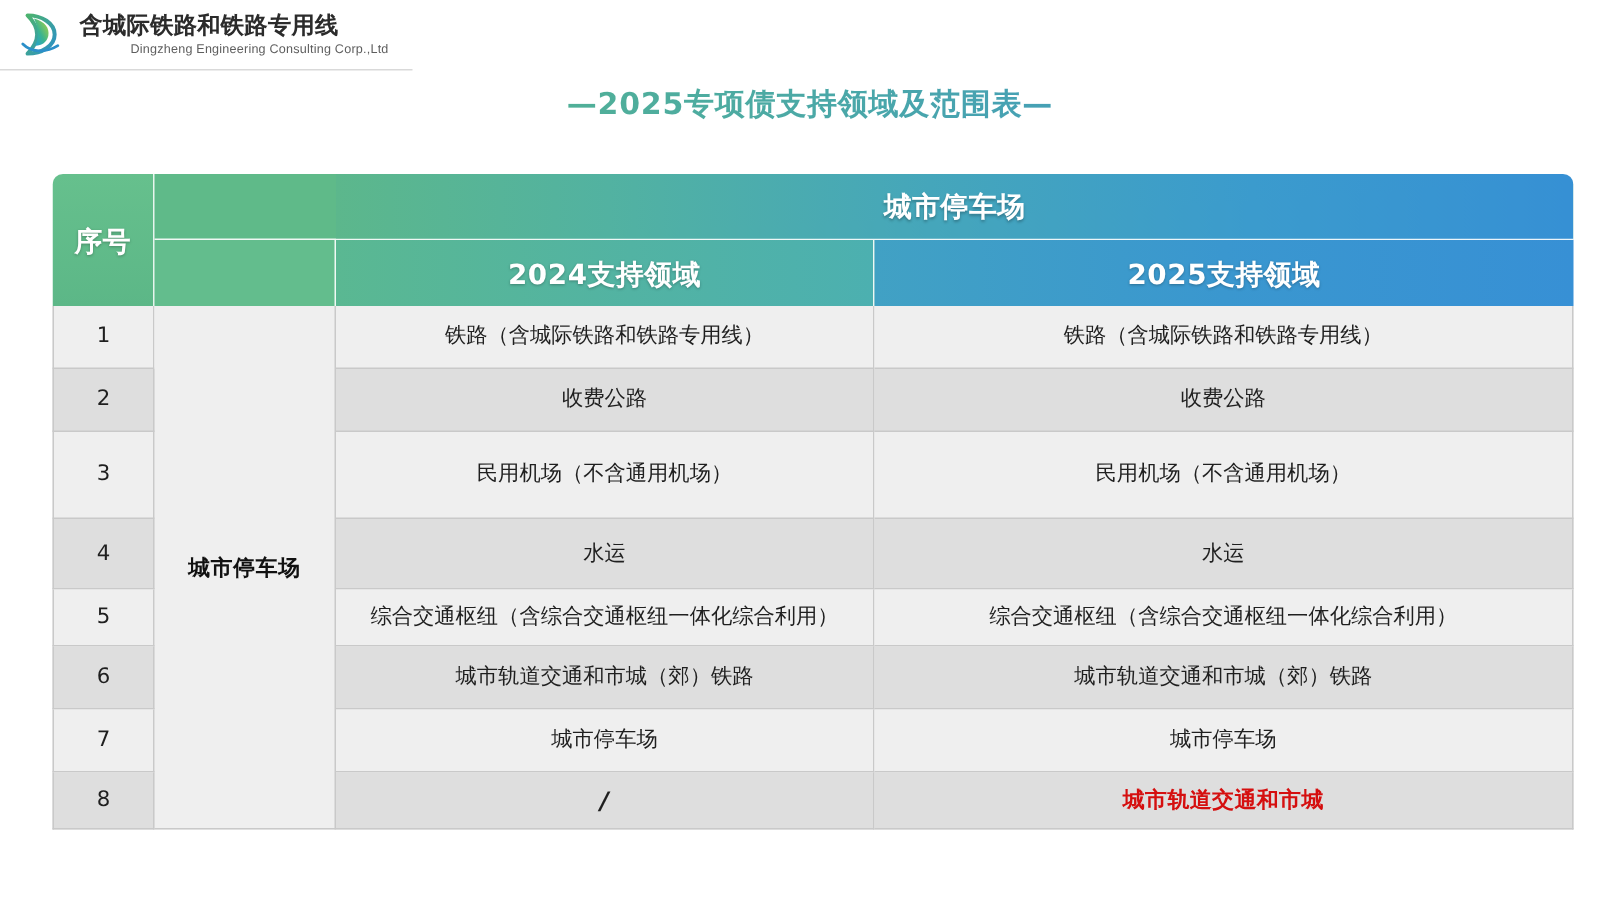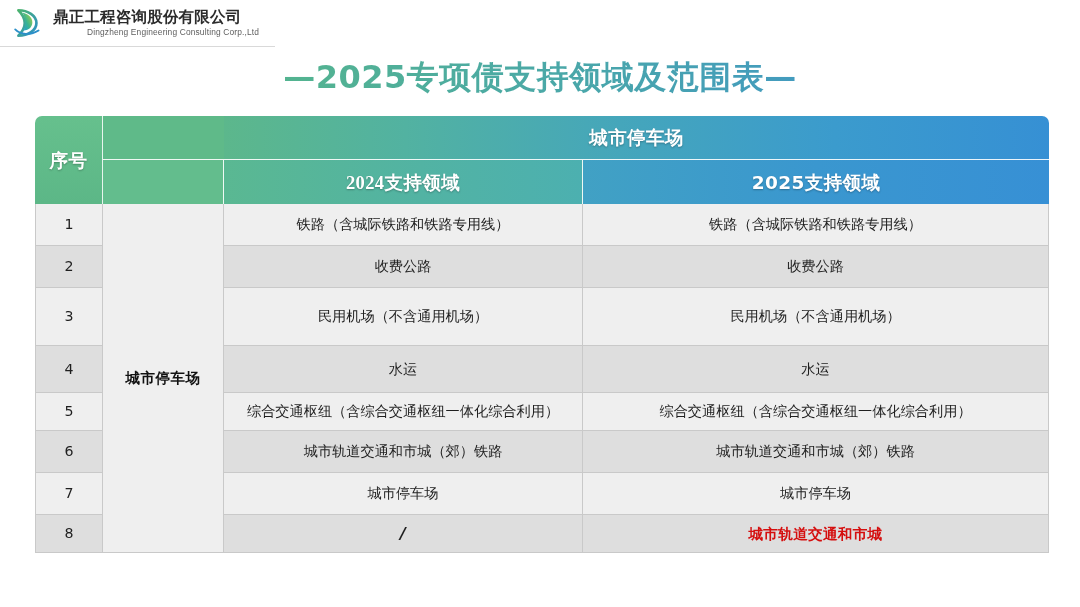--- a/index.html
+++ b/index.html
@@ -56,21 +56,21 @@
     white-space: nowrap;
     padding-left: 34px;
   }
 
   
   .page-title {
     position: absolute;
     left: 0; top: 56px;
     width: 1080px;
     text-align: center;
-    font-size: 32px;
+    font-size: 20px;
     font-weight: bold;
     letter-spacing: 0.5px;
     background: linear-gradient(90deg, #58b683 0%, #53b391 28%, #49a6ab 55%, #3f93cd 88%);
     -webkit-background-clip: text;
     background-clip: text;
     color: transparent;
     -webkit-text-fill-color: transparent;
     font-family: "DejaVu Sans", "Liberation Sans", sans-serif;
     white-space: nowrap;
   }
@@ -129,21 +129,20 @@
   .hdr-sub-cat {
     background: #63bd8d;
     border: none;
     border-right: 1px solid rgba(255,255,255,0.9);
     height: 44px;
   }
   .hdr-sub-2024 {
     background: linear-gradient(90deg, #5ab892 0%, #52b3a3 55%, #4cb0b0 100%);
     border: none;
     border-right: 1px solid rgba(255,255,255,0.9);
-    font-family: Liberation Serif, serif;
   }
   .hdr-sub-2025 {
     background: linear-gradient(90deg, #41a1c4 0%, #3a97cf 50%, #3790d5 100%);
     border: none;
     border-bottom-right-radius: 0;
   }
 
   
   .bd {
     font-size: 14.2px;
@@ -197,21 +196,21 @@
           <stop offset="0%" stop-color="#4cb36f"></stop>
           <stop offset="100%" stop-color="#2b8fc9"></stop>
         </linearGradient>
       </defs>
       <path d="M12 8 C30 8 46 18 46 32 C46 46 30 56 12 56 C20 48 24 40 24 32 C24 24 20 16 12 8 Z" fill="none" stroke="url(#gRing)" stroke-width="5" stroke-linejoin="round"></path>
       <path d="M20 12 C34 16 40 24 38 34 C36 42 30 46 22 46 C26 38 26 24 20 12 Z" fill="url(#gLeaf)"></path>
       <path d="M6 44 C16 54 34 56 50 46" fill="none" stroke="#2b8fc9" stroke-width="3.5" stroke-linecap="round"></path>
     </svg>
   </div>
   <div class="brand-text">
-    <div class="brand-cn">鼎正工程咨询股份有限公司</div>
+    <div class="brand-cn">含城际铁路和铁路专用线</div>
     <div class="brand-en">Dingzheng Engineering Consulting Corp.,Ltd</div>
   </div>
 </div>
 
 <div class="page-title">—2025专项债支持领域及范围表—</div>
 
 <div class="table-wrap">
   <table class="matrix">
     <colgroup>
       <col style="width:68px">

